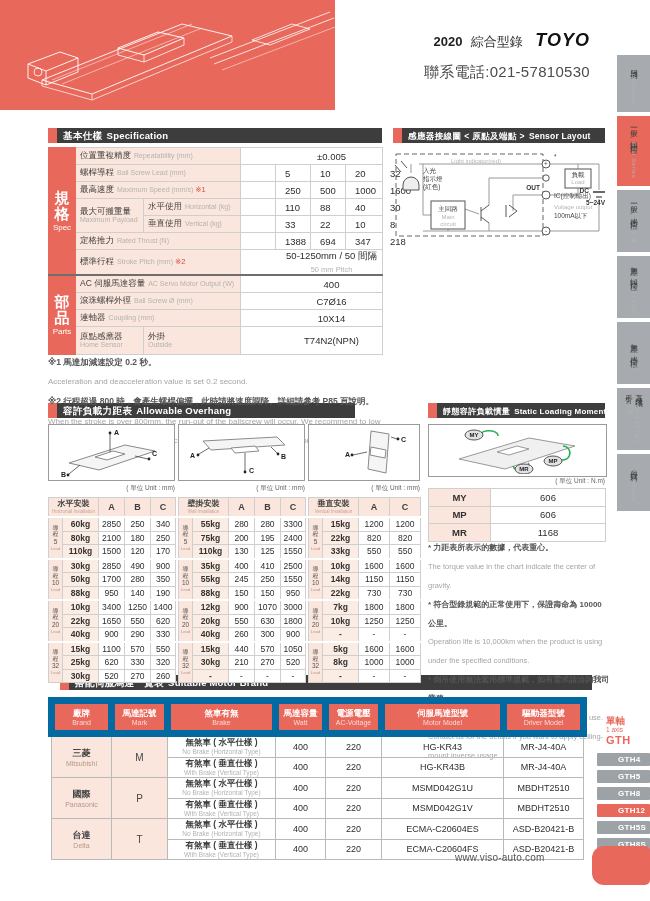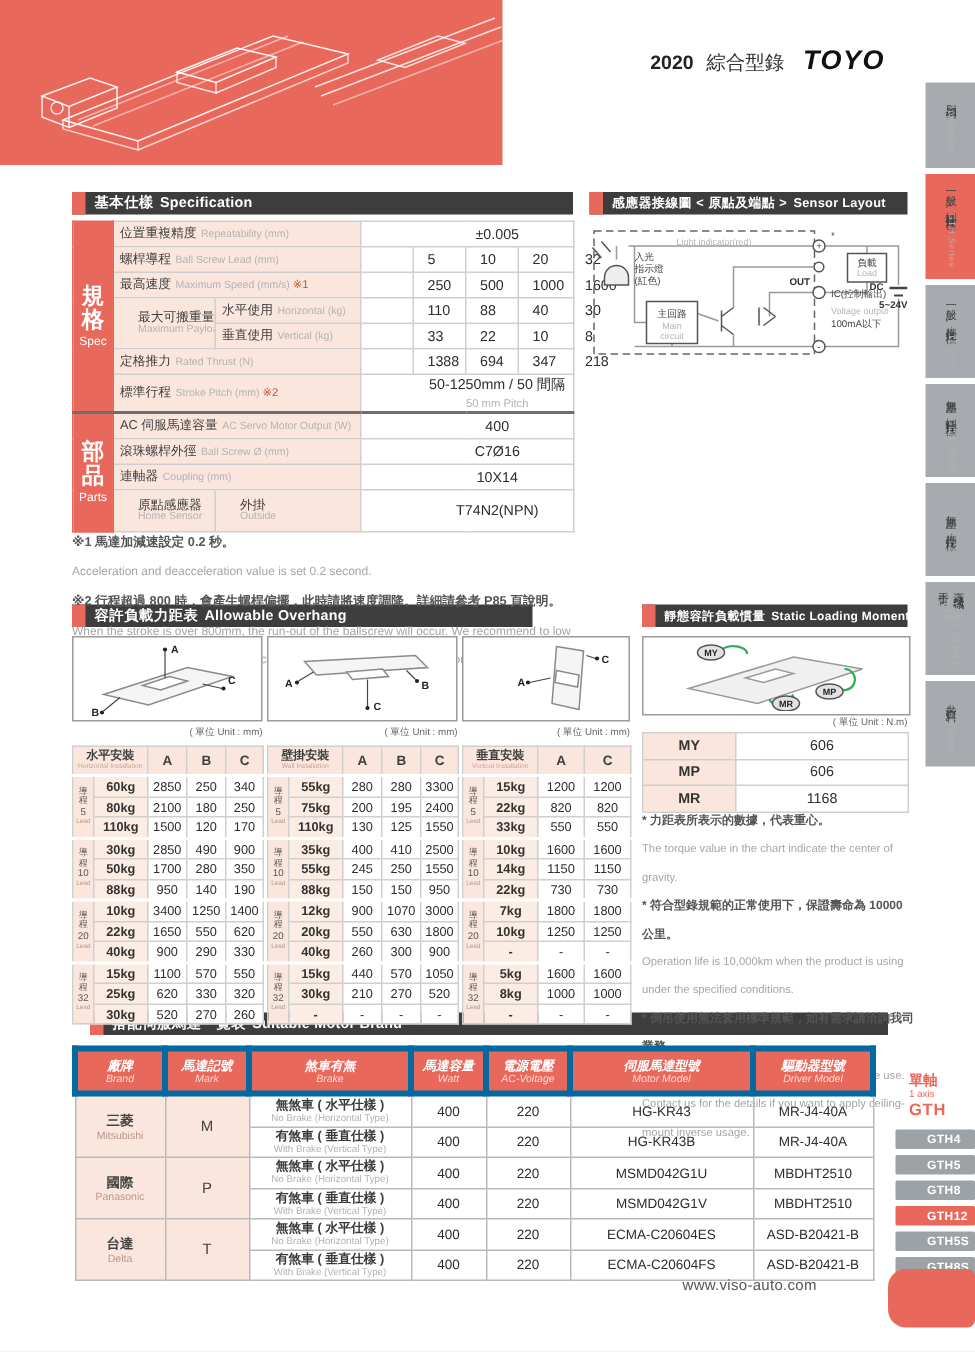--- a/index.html
+++ b/index.html
@@ -43,21 +43,21 @@
   .zh{color:var(--tdark);} .en{color:var(--tgray);}
   
   table{border-collapse:collapse;table-layout:fixed;}
   .spec{position:absolute;left:48px;top:147px;width:334px;border:1px solid #6e6e6e;}
   .spec td,.spec th{border:1px solid var(--bl);padding:0 4px;height:16px;}
   .spec .vhead{background:var(--red);color:#fff;border-color:var(--red);text-align:center;vertical-align:middle;padding:0;}
   .spec .vhead .vzh{display:block;font-size:15px;font-weight:bold;line-height:1.05;word-break:break-all;width:17px;margin:0 auto;}
   .spec .vhead .ven{display:block;font-size:8px;margin-top:1px;}
   .spec .lab{background:var(--peach);font-size:8.5px;white-space:nowrap;overflow:hidden;}
   .spec .lab .en{font-size:7px;margin-left:3px;}
-  .spec .lab .blk{display:block;line-height:1.25;margin-left:12px;}
+  .spec .lab .blk{display:block;line-height:1.25;margin-left:0;}
   .spec .val{background:#fff;text-align:center;font-size:9.5px;color:#2d2d2d;padding-left:44px;}
   .spec .val .en{font-size:7.5px;}
   .spec .mk{color:#d44a3a;font-size:7.5px;margin-left:2px;}
   .spec tr.pstart td{border-top:2px solid #6e6e6e;}
   .spec tr.tall td{height:27px;}
   
   .notes{position:absolute;left:48px;top:350px;width:345px;}
   .notes p{margin:0 0 1px 0;line-height:1.2;}
   .notes .nzh{font-size:8.5px;color:#555;font-weight:bold;margin-top:48px;}
   .notes .nen{font-size:8px;color:#a5a5a5;}
@@ -88,21 +88,21 @@
   .moment{position:absolute;left:428px;top:488px;width:177px;border:1px solid #8a8a8a;}
   .moment td{border:1px solid var(--bl);height:14.5px;text-align:center;}
   .moment .ml{background:var(--peach);font-weight:bold;font-size:9.5px;color:#333;}
   .moment .mv{background:#fff;font-size:9.5px;color:#2d2d2d;}
   .mnotes{position:absolute;left:428px;top:536px;width:182px;}
   .mnotes p{margin:0;line-height:1.18;}
   .mnotes .nzh{font-size:8px;color:#555;font-weight:bold;}
   .mnotes .nen{font-size:7.5px;color:#a5a5a5;}
   
   .motor{position:absolute;left:48px;top:697px;width:532px;border:1px solid #6e6e6e;}
-  .motor th{background:var(--red);color:#fff;border:4px solid #0369a1;height:26px;padding:0;font-style:italic;}
+  .motor th{background:var(--red);color:#fff;border:7px solid #0369a1;height:26px;padding:0;}
   .motor th .z{display:block;font-size:8.5px;font-weight:bold;line-height:1.3;}
   .motor th .e{display:block;font-size:7px;font-weight:normal;color:#fbd9d2;line-height:1.1;}
   .motor td{border:1px solid #b9b9b9;height:19.5px;text-align:center;font-size:9px;color:#2d2d2d;padding:0 2px;}
   .motor td.brand,.motor td.mark{background:var(--peach);}
   .motor td.brand .z{display:block;font-size:9px;font-weight:bold;color:#444;}
   .motor td.brand .e{display:block;font-size:7px;color:#b9978a;}
   .motor td.mark{font-size:10px;color:#444;}
   .motor td.brake .z{display:block;font-size:8.5px;font-weight:bold;color:#3a3a3a;line-height:1.15;}
   .motor td.brake .e{display:block;font-size:6.5px;color:#b3b3b3;line-height:1.1;}
   
@@ -144,20 +144,21 @@
       <line x1="222" y1="70" x2="335" y2="27" opacity=".5"></line>
       <polygon points="252,40 292,24 310,29 270,45" opacity=".8"></polygon>
     </svg>
   </div>
 
   <div class="cat-line">
     <span class="yr">2020</span>
     <span class="cat">綜合型錄</span>
     <span class="logo">TOYO</span>
   </div>
+  <div class="phone">聯系電話:021-57810530</div>
 
   <div id="sidebar">
       <div class="tab">
         <span class="zh">應用例</span>
         <span class="en">Application</span>
       </div>
       <div class="tab active">
         <span class="zh">一般／螺桿仕樣</span>
         <span class="en">GTH Series</span>
       </div>

